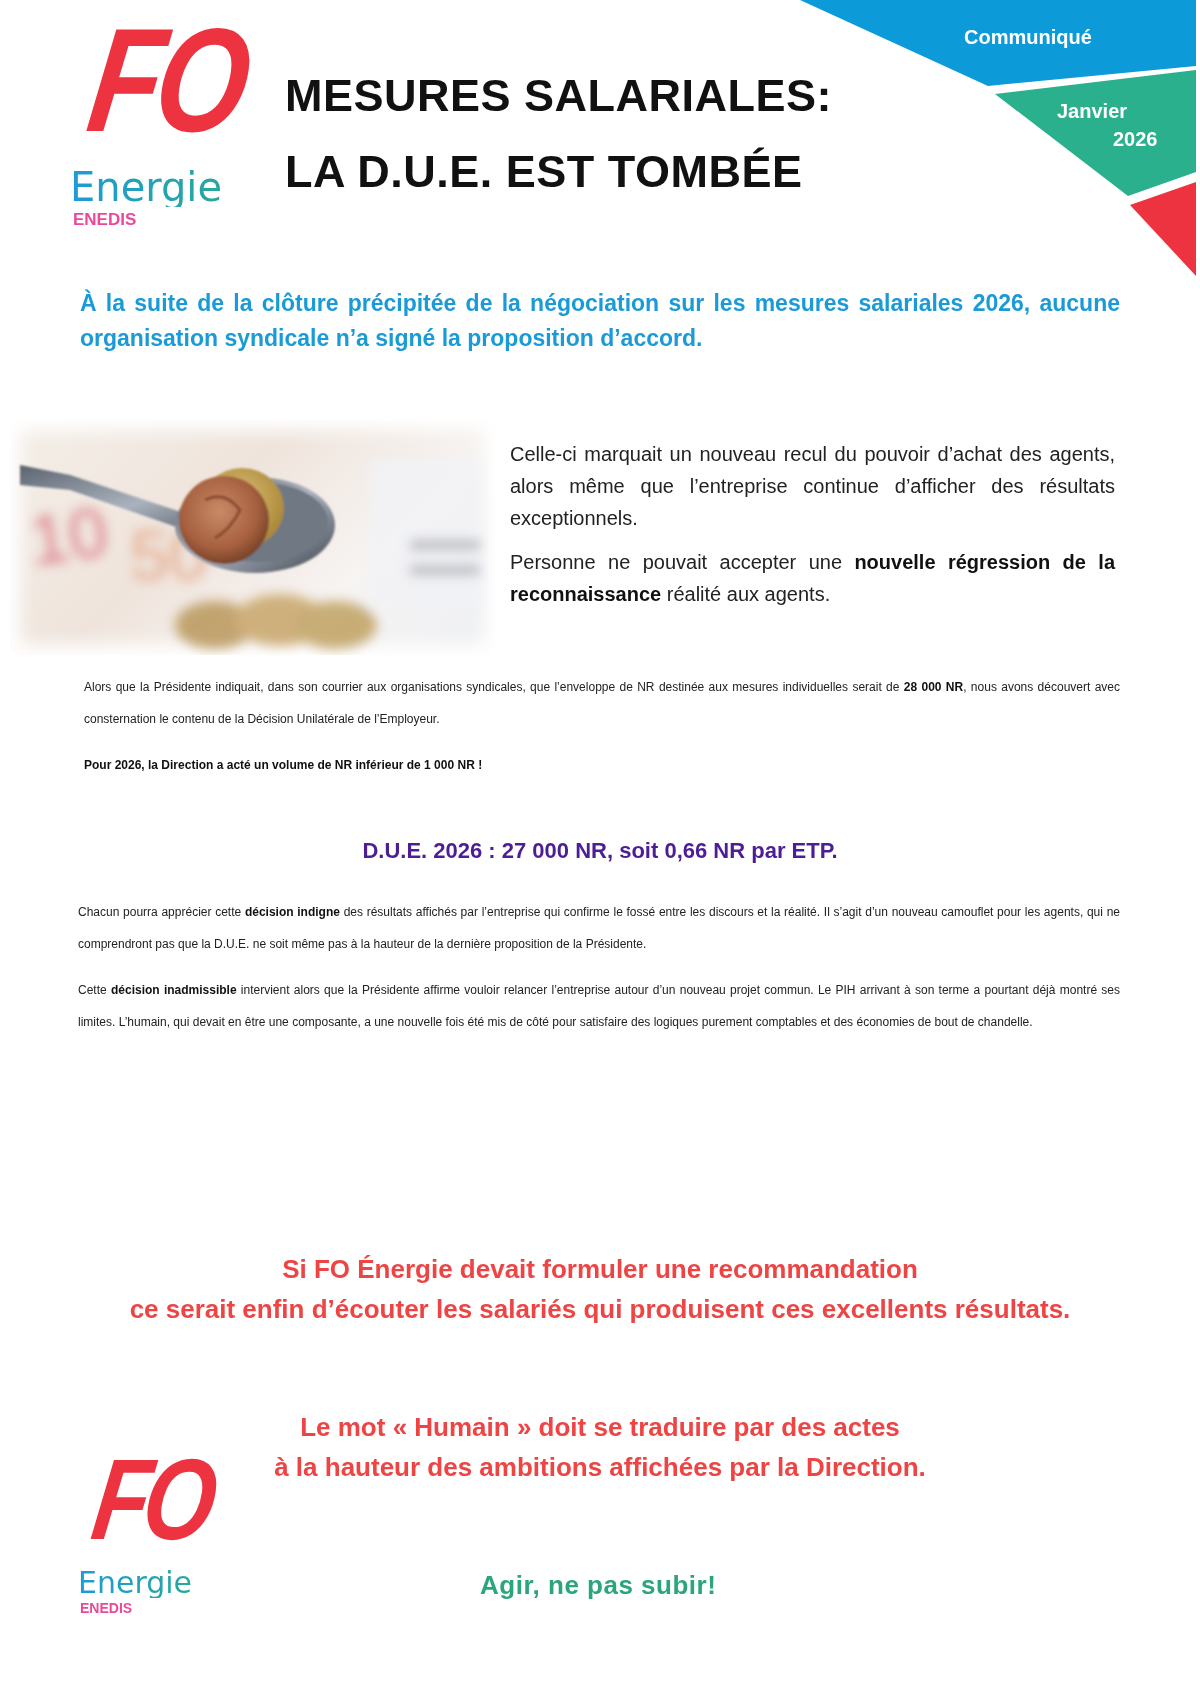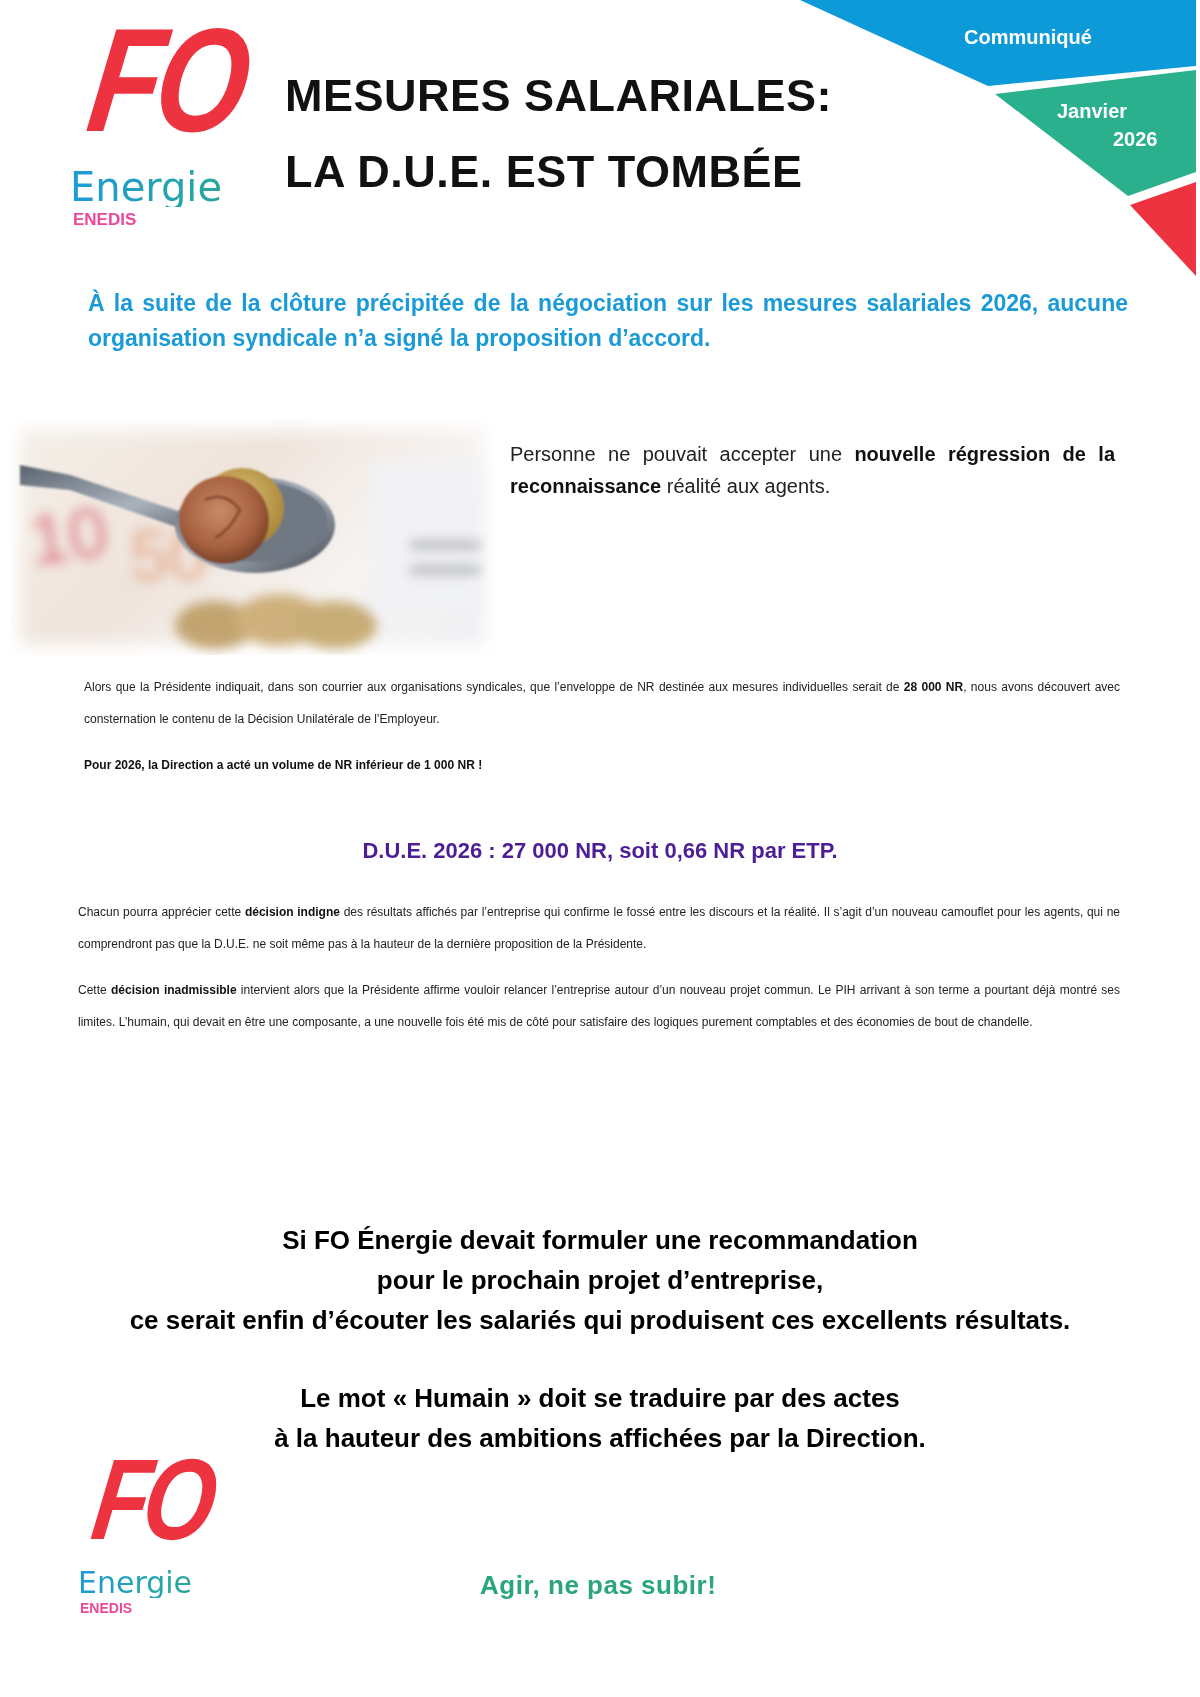--- a/index.html
+++ b/index.html
@@ -28,21 +28,21 @@
       -webkit-background-clip: text; background-clip: text; color: transparent;
     }
     .logo .enedis { color: #ec4899; font-weight: bold; line-height: 1; }
 
     .title {
       left: 285px; top: 58px; font-size: 45px; font-weight: bold; color: #111;
       line-height: 76px; letter-spacing: 0.5px;
     }
 
     .intro {
-      left: 88px; top: 286px; width: 1040px; font-size: 23px; font-weight: bold;
+      left: 80px; top: 286px; width: 1040px; font-size: 23px; font-weight: bold;
       color: #1a9ad6; line-height: 35px; text-align: justify;
     }
 
     .photo {
       left: 10px; top: 420px; width: 485px; height: 235px; border-radius: 14px;
       overflow: hidden; box-shadow: 0 0 18px 10px #ffffff inset;
       background: linear-gradient(135deg, #f4efe8 0%, #efe4dc 40%, #f7f4f2 70%, #eef0f4 100%);
     }
 
     .side-text {
@@ -54,21 +54,21 @@
     .body-block { font-size: 12px; line-height: 32px; text-align: justify; color: #222; }
     .body-block p { margin: 0 0 14px 0; }
     b { font-weight: bold; color: #111; }
 
     .highlight {
       left: 0; width: 1200px; text-align: center; font-size: 22px; font-weight: bold; color: #4c1d95;
     }
 
     .closing {
       left: 0; width: 1200px; text-align: center; font-size: 26px; font-weight: bold;
-      color: #000000; line-height: 40px;
+      color: #ef4444; line-height: 40px; margin-top: 29px;
     }
 
     .slogan {
       left: 480px; top: 1570px; font-size: 26px; font-weight: bold; 
       color: #2aa57e; letter-spacing: 0.5px;
     }
   </style>
 </head>
 <body>
 
@@ -133,38 +133,38 @@
       <ellipse cx="245" cy="105" rx="80" ry="48" fill="url(#spoon)"></ellipse>
       <ellipse cx="248" cy="102" rx="70" ry="40" fill="#6f7884"></ellipse>
       <ellipse cx="232" cy="88" rx="42" ry="40" fill="url(#gold)"></ellipse>
       <ellipse cx="214" cy="100" rx="45" ry="44" fill="url(#coin)"></ellipse>
       <path d="M195,80 Q215,70 230,90 Q220,110 205,118" stroke="#8a4c30" stroke-width="3" fill="none"></path>
     </g>
   </svg>
 </div>
 
 <div class="abs side-text">
+  <p>Celle-ci marquait un nouveau recul du pouvoir d’achat des agents, alors même que l’entreprise continue d’afficher des résultats exceptionnels.</p>
   <p><span>Personne ne pouvait accepter une </span><b>nouvelle régression de la reconnaissance</b><span> réalité aux agents.</span></p>
 </div>
 
 <div class="abs body-block" style="left:84px; top:671px; width:1036px;">
   <p><span>Alors que la Présidente indiquait, dans son courrier aux organisations syndicales, que l’enveloppe de NR destinée aux mesures individuelles serait de </span><b>28 000 NR</b><span>, nous avons découvert avec consternation le contenu de la Décision Unilatérale de l’Employeur.</span></p>
   <p><b>Pour 2026, la Direction a acté un volume de NR inférieur de 1 000 NR !</b></p>
 </div>
 
 <div class="abs highlight" style="top:838px;">D.U.E. 2026 : 27 000 NR, soit 0,66 NR par ETP.</div>
 
 <div class="abs body-block" style="left:78px; top:896px; width:1042px;">
   <p><span>Chacun pourra apprécier cette </span><b>décision indigne</b><span> des résultats affichés par l’entreprise qui confirme le fossé entre les discours et la réalité. Il s’agit d’un nouveau camouflet pour les agents, qui ne comprendront pas que la D.U.E. ne soit même pas à la hauteur de la dernière proposition de la Présidente.</span></p>
   <p><span>Cette </span><b>décision inadmissible</b><span> intervient alors que la Présidente affirme vouloir relancer l’entreprise autour d’un nouveau projet commun. Le PIH arrivant à son terme a pourtant déjà montré ses limites. L’humain, qui devait en être une composante, a une nouvelle fois été mis de côté pour satisfaire des logiques purement comptables et des économies de bout de chandelle.</span></p>
 </div>
 
 <div class="abs closing" style="top:1220px;">
   <div>Si FO Énergie devait formuler une recommandation</div>
-  <div>pour le prochain projet d’entreprise,</div>
   <div>ce serait enfin d’écouter les salariés qui produisent ces excellents résultats.</div>
 </div>
 <div class="abs closing" style="top:1378px;">
   <div>Le mot « Humain » doit se traduire par des actes</div>
   <div>à la hauteur des ambitions affichées par la Direction.</div>
 </div>
 
 <div class="logo" style="left:78px; top:1462px;">
   <div class="fo" style="font-size:92px; margin-left:6px; height:106px; padding-top:6px;">FO</div>
   <div class="energie" style="font-size:30px; margin-top:-6px;">Energie</div>

